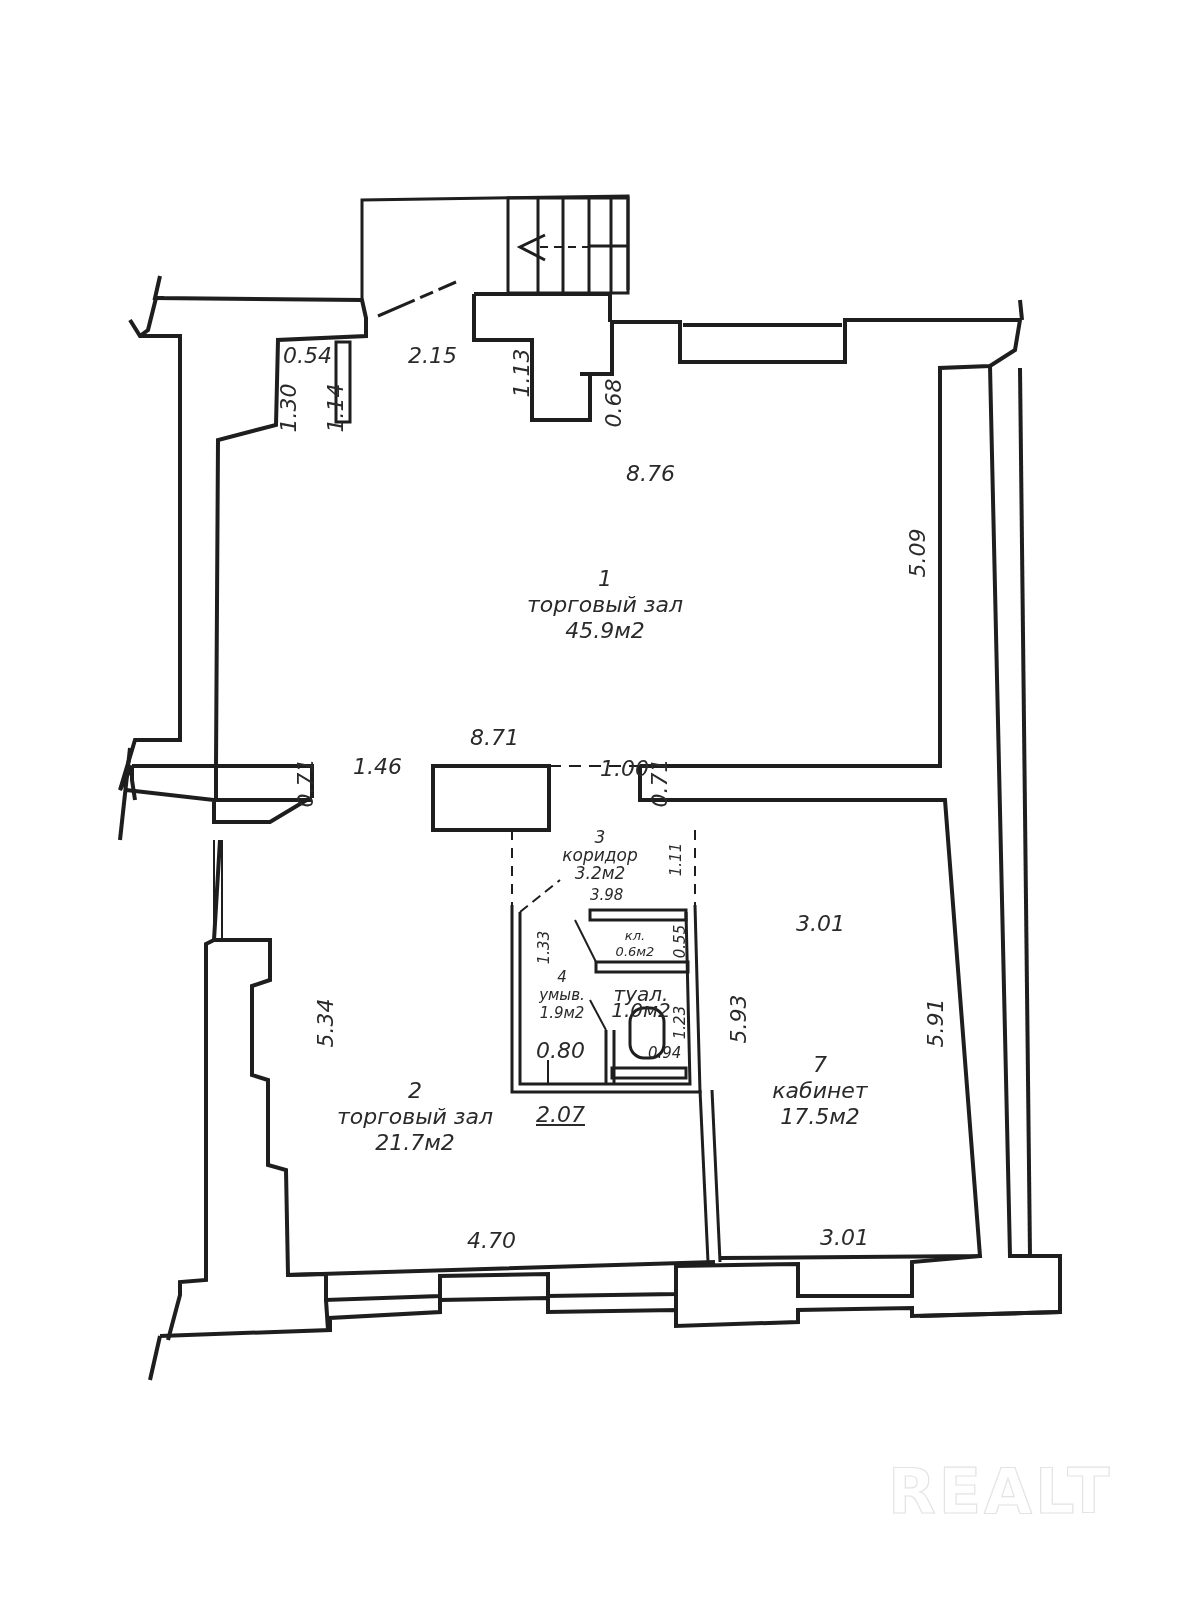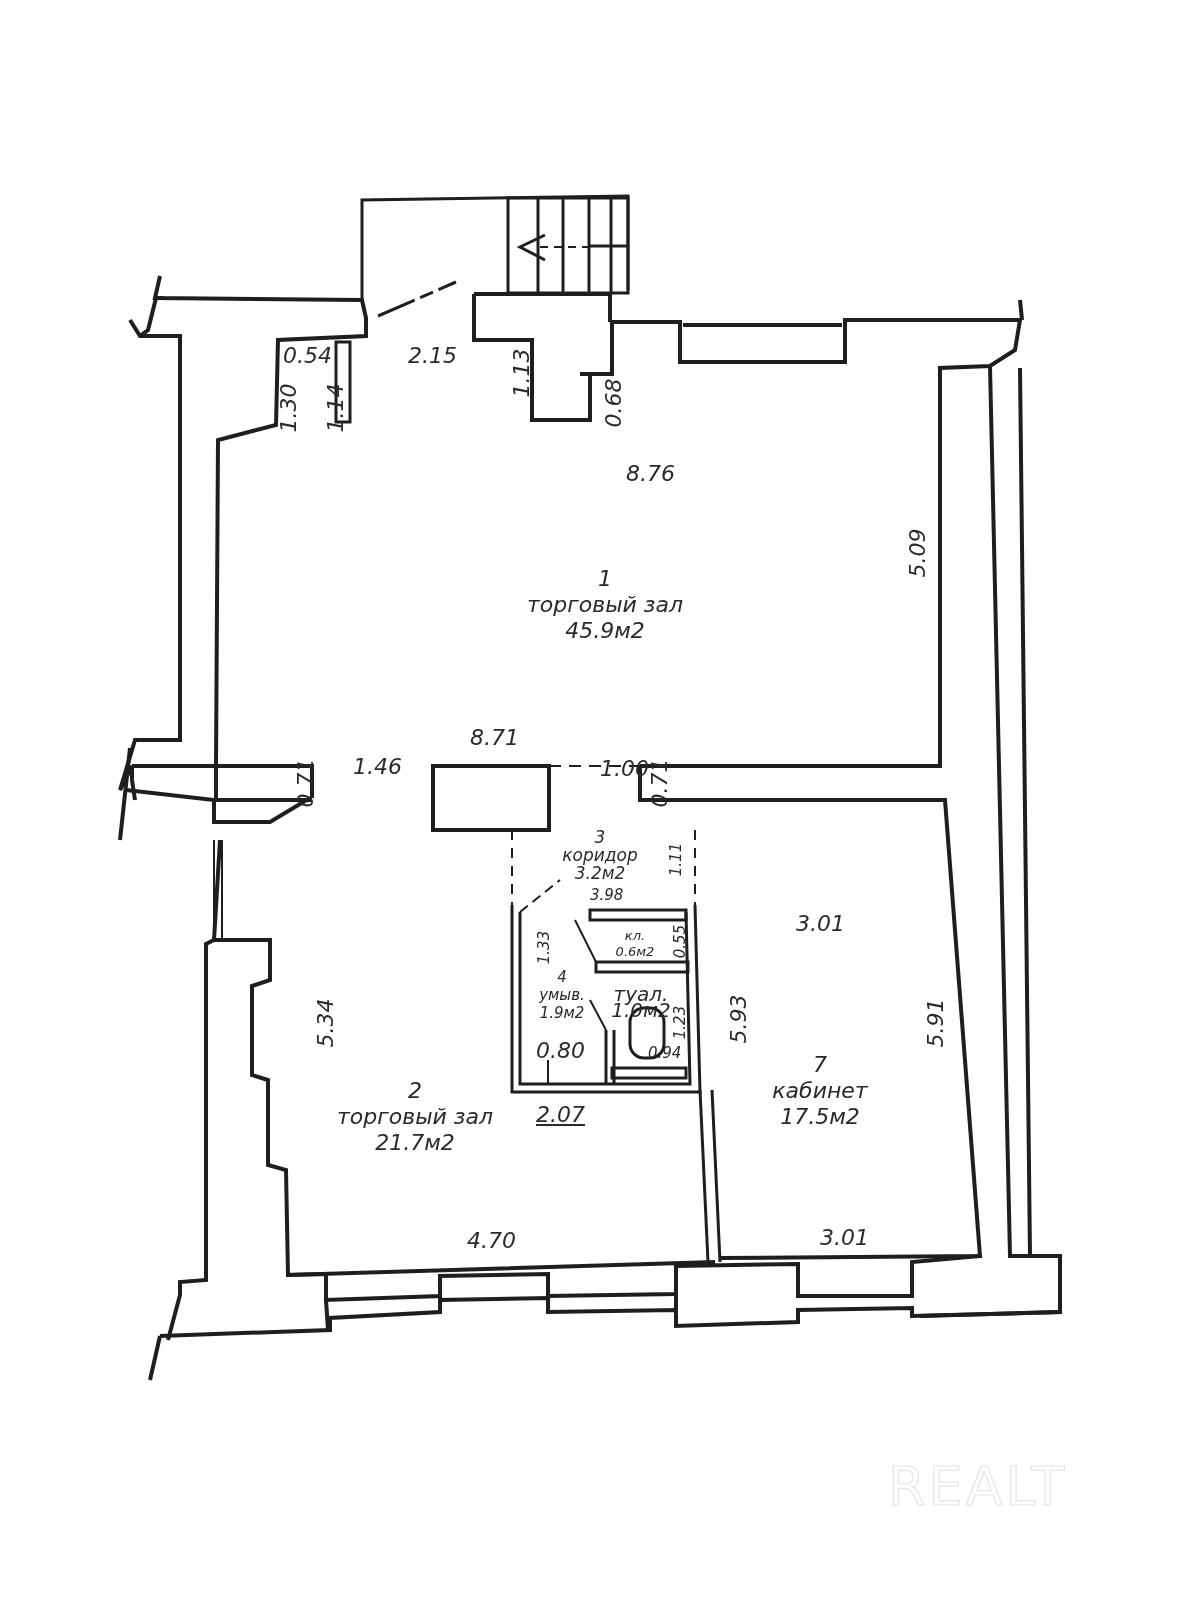--- a/index.html
+++ b/index.html
@@ -2,21 +2,21 @@
 <html><head>
   <meta charset="utf-8">
   <style>
     html, body { margin:0; padding:0; background:#ffffff; }
     body { width:1201px; height:1600px; position:relative; overflow:hidden; font-family:"DejaVu Sans", sans-serif; }
     #plan { position:absolute; left:0; top:0; width:1201px; height:1600px; }
     .lbl { position:absolute; font-family:"DejaVu Sans", sans-serif; font-style:italic; color:#2a2a2a; font-size:22px; white-space:nowrap; line-height:1; }
     .vert { transform:rotate(-90deg); transform-origin:center center; }
     .room-label { position:absolute; text-align:center; font-style:italic; color:#2a2a2a; font-family:"DejaVu Sans", sans-serif; font-size:22px; line-height:26px; }
     .small { font-size:15px; }
-    .wm { position:absolute; left:888px; top:1455px; font-family:"DejaVu Sans", sans-serif; font-size:54px; letter-spacing:3px; color:transparent; -webkit-text-stroke:1.2px #e4e4e4; font-weight:normal; }
+    .wm { position:absolute; left:888px; top:1455px; font-family:"DejaVu Sans", sans-serif; font-size:62px; letter-spacing:3px; color:transparent; -webkit-text-stroke:1.2px #e4e4e4; font-weight:bold; }
   </style>
 </head>
 <body>
 
 <svg id="plan" viewBox="0 0 1201 1600" xmlns="http://www.w3.org/2000/svg">
   <g fill="none" stroke="#1e1e1e" stroke-width="4" stroke-linejoin="miter">
 
     <polyline points="362,298 362,200 628,196 628,290" stroke-width="3"></polyline>
 
     <g stroke-width="3">

